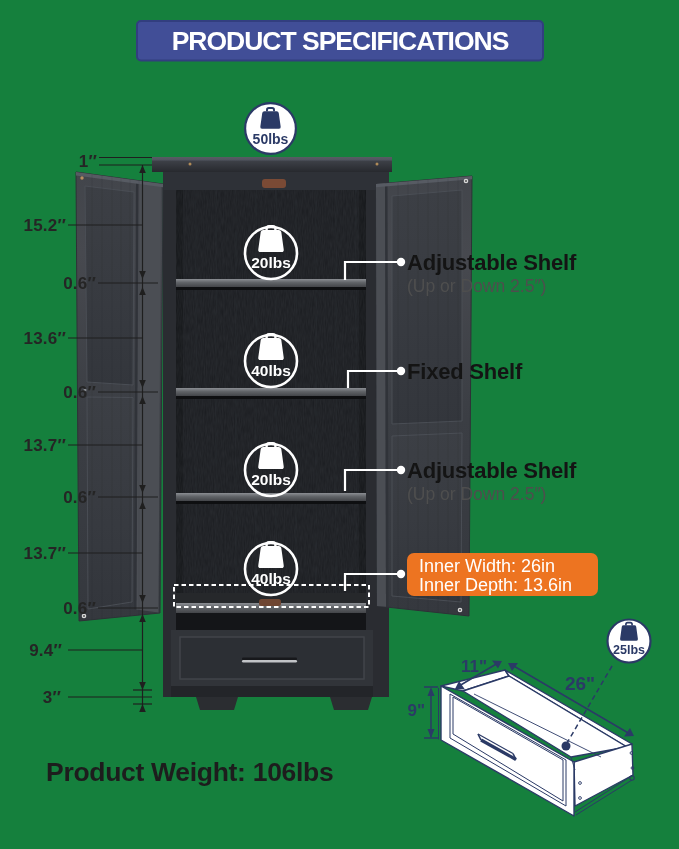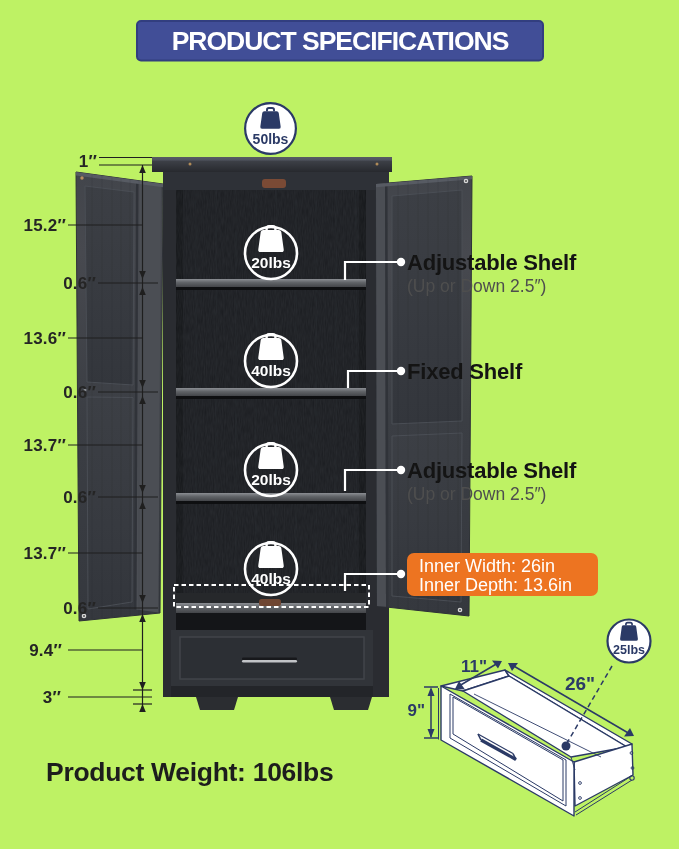--- a/index.html
+++ b/index.html
@@ -1,16 +1,16 @@
 <!DOCTYPE html>
 <html><head>
 <meta charset="utf-8">
 <style>
   html,body{margin:0;padding:0;background:#ffffff;}
-  #page{position:relative;width:679px;height:849px;background:#bef264;overflow:hidden;
+  #page{position:relative;width:679px;height:849px;background:#15803d;overflow:hidden;
         font-family:"Liberation Sans",sans-serif;}
   svg{position:absolute;left:0;top:0;}
 </style>
 </head>
 <body>
 <div id="page">
 <svg width="679" height="849" viewBox="0 0 679 849">
 <defs>
   <linearGradient id="shelfg" x1="0" y1="0" x2="0" y2="1">
     <stop offset="0" stop-color="#8b8e93"></stop>

